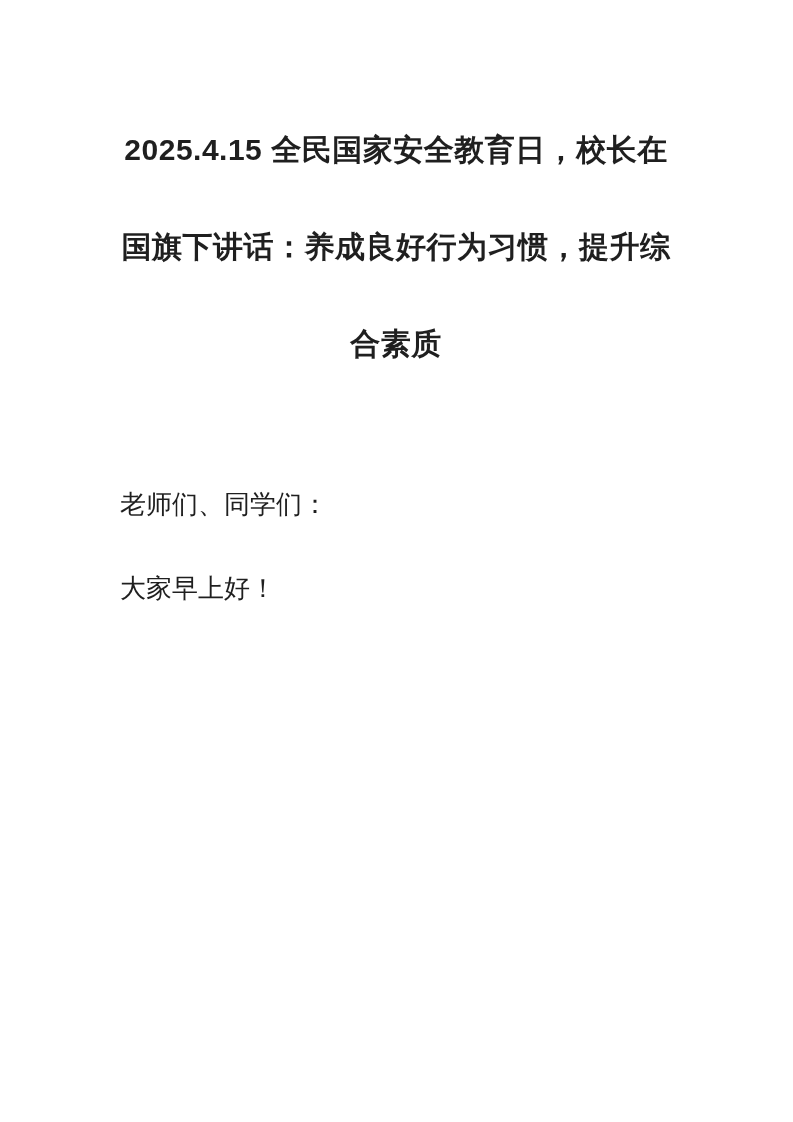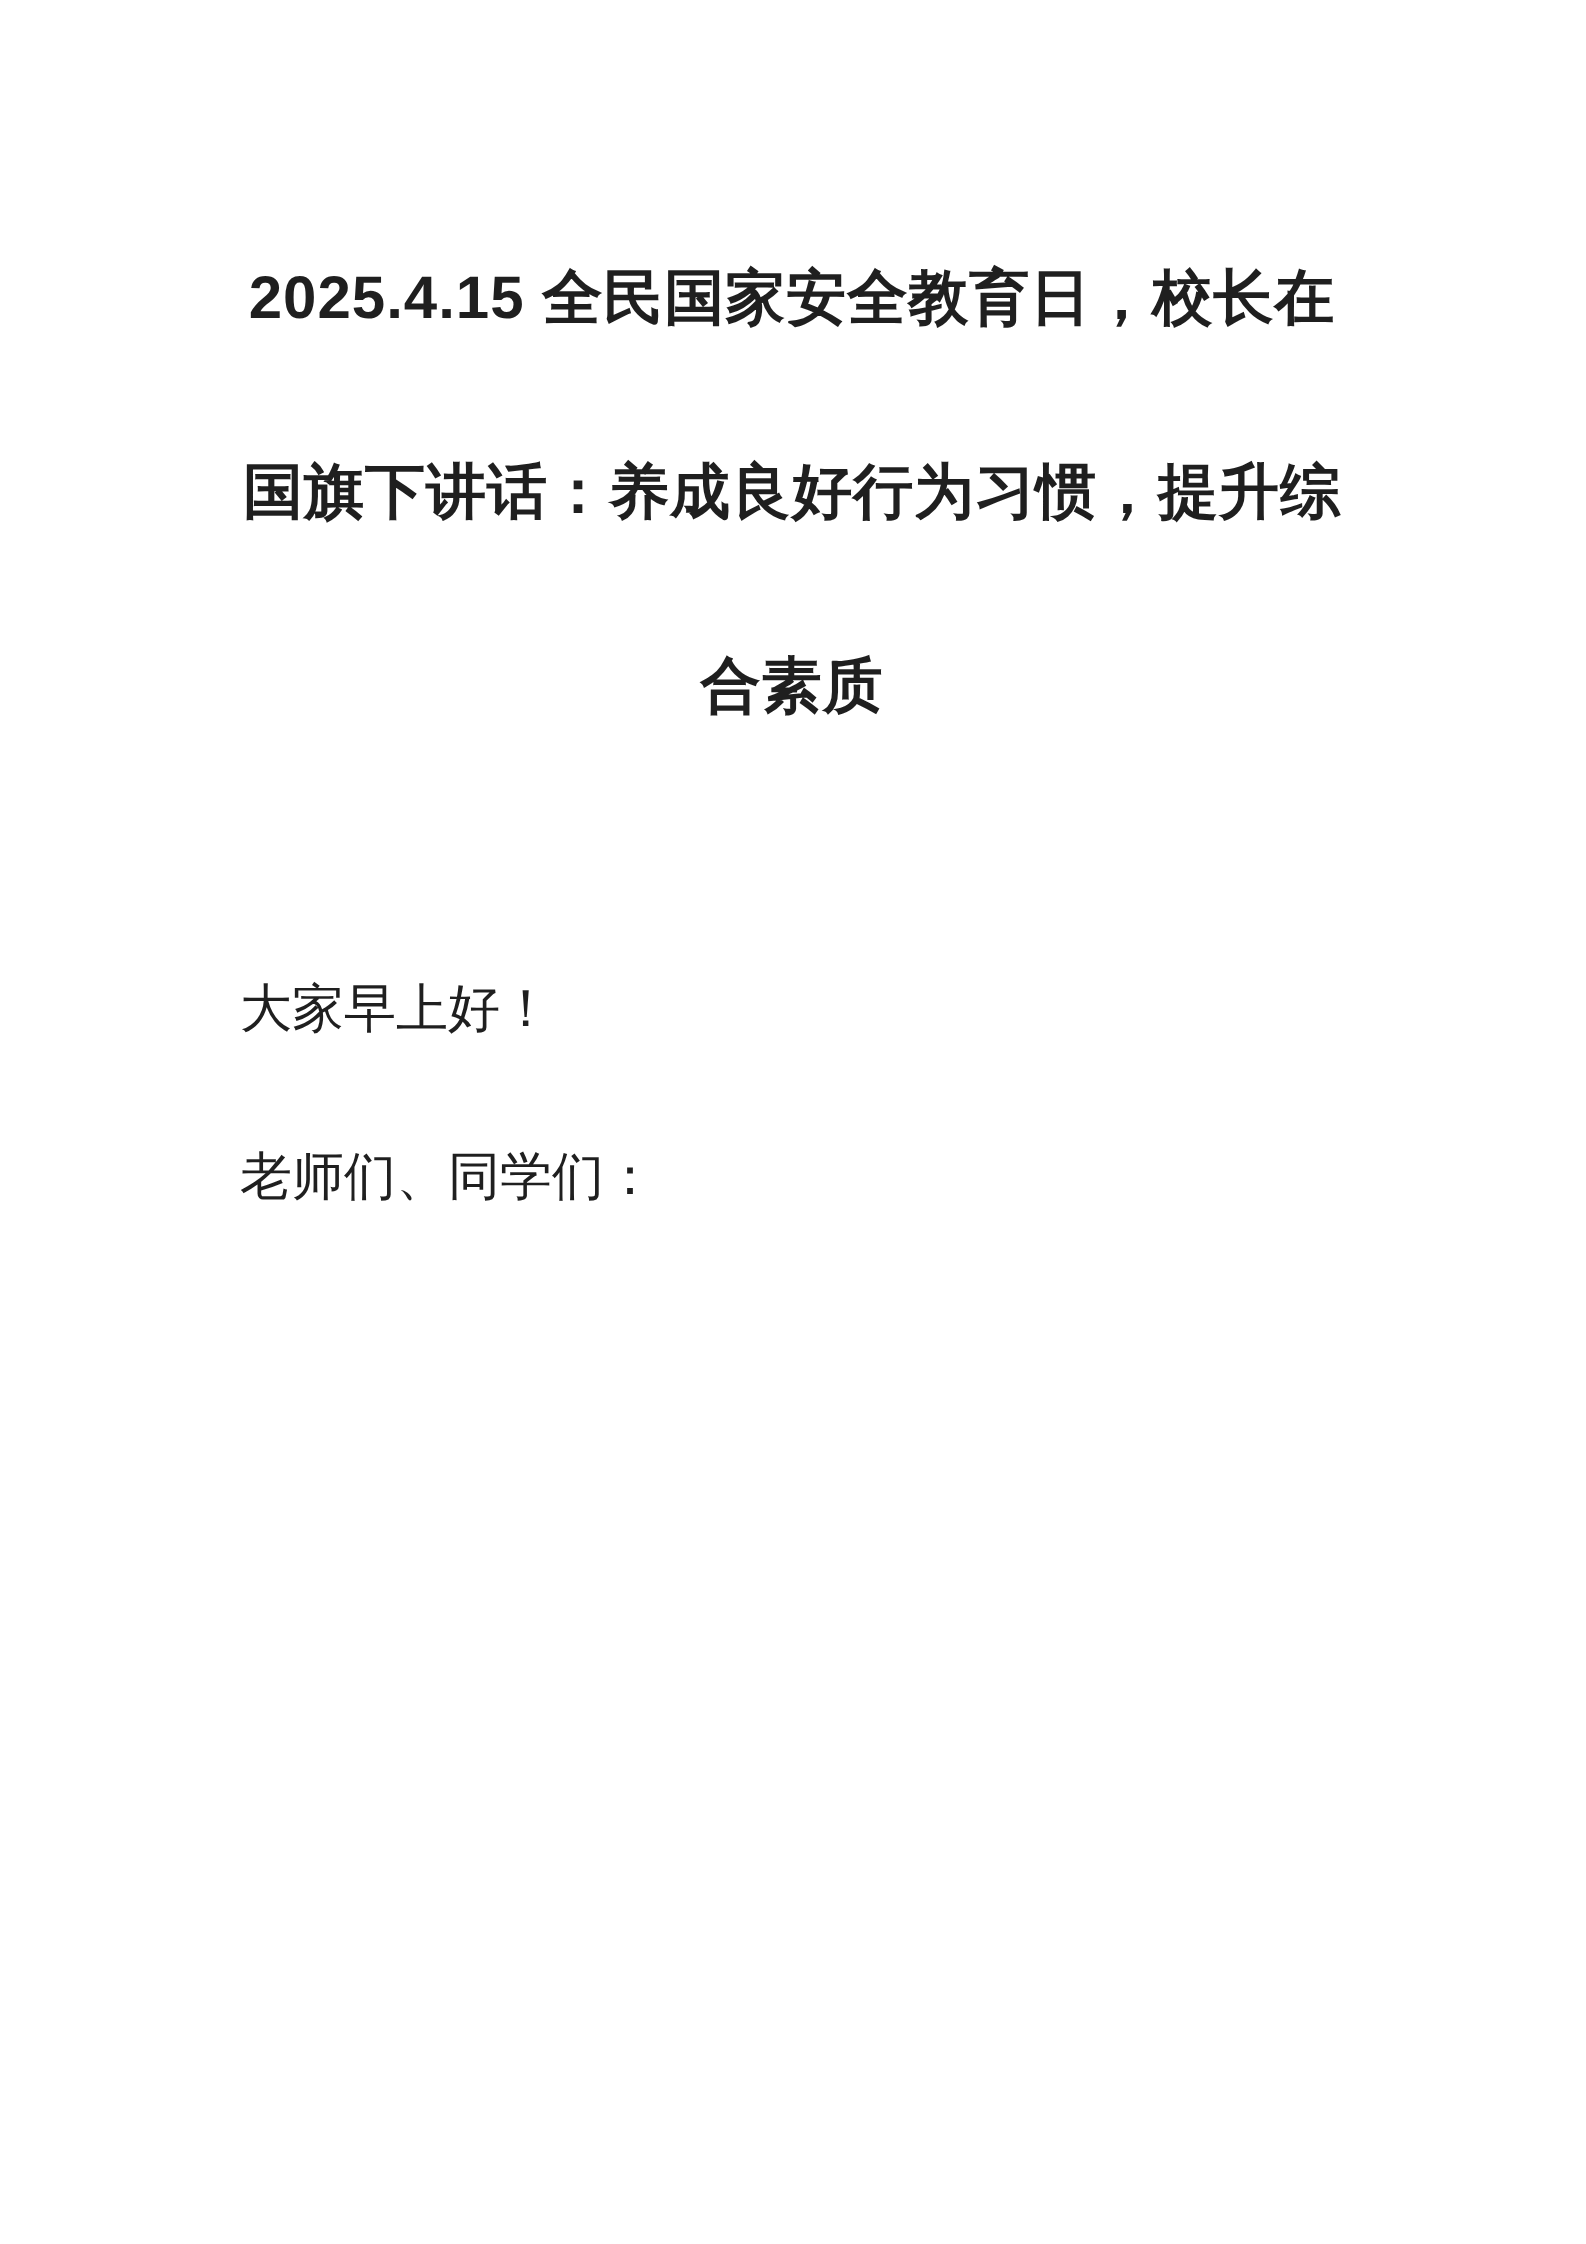--- a/index.html
+++ b/index.html
@@ -41,17 +41,17 @@
     word-break: break-all;
     color: var(--text-color);
   }
 </style>
 </head>
 <body>
 
 <div class="page">
   <h1 class="doc-title">2025.4.15 全民国家安全教育日，校长在国旗下讲话：养成良好行为习惯，提升综合素质</h1>
 
+  <p class="para">老师们、同学们：</p>
+
   <p class="para">大家早上好！</p>
-
-  <p class="para">老师们、同学们：</p>
 
 </div>
 
 </body></html>

